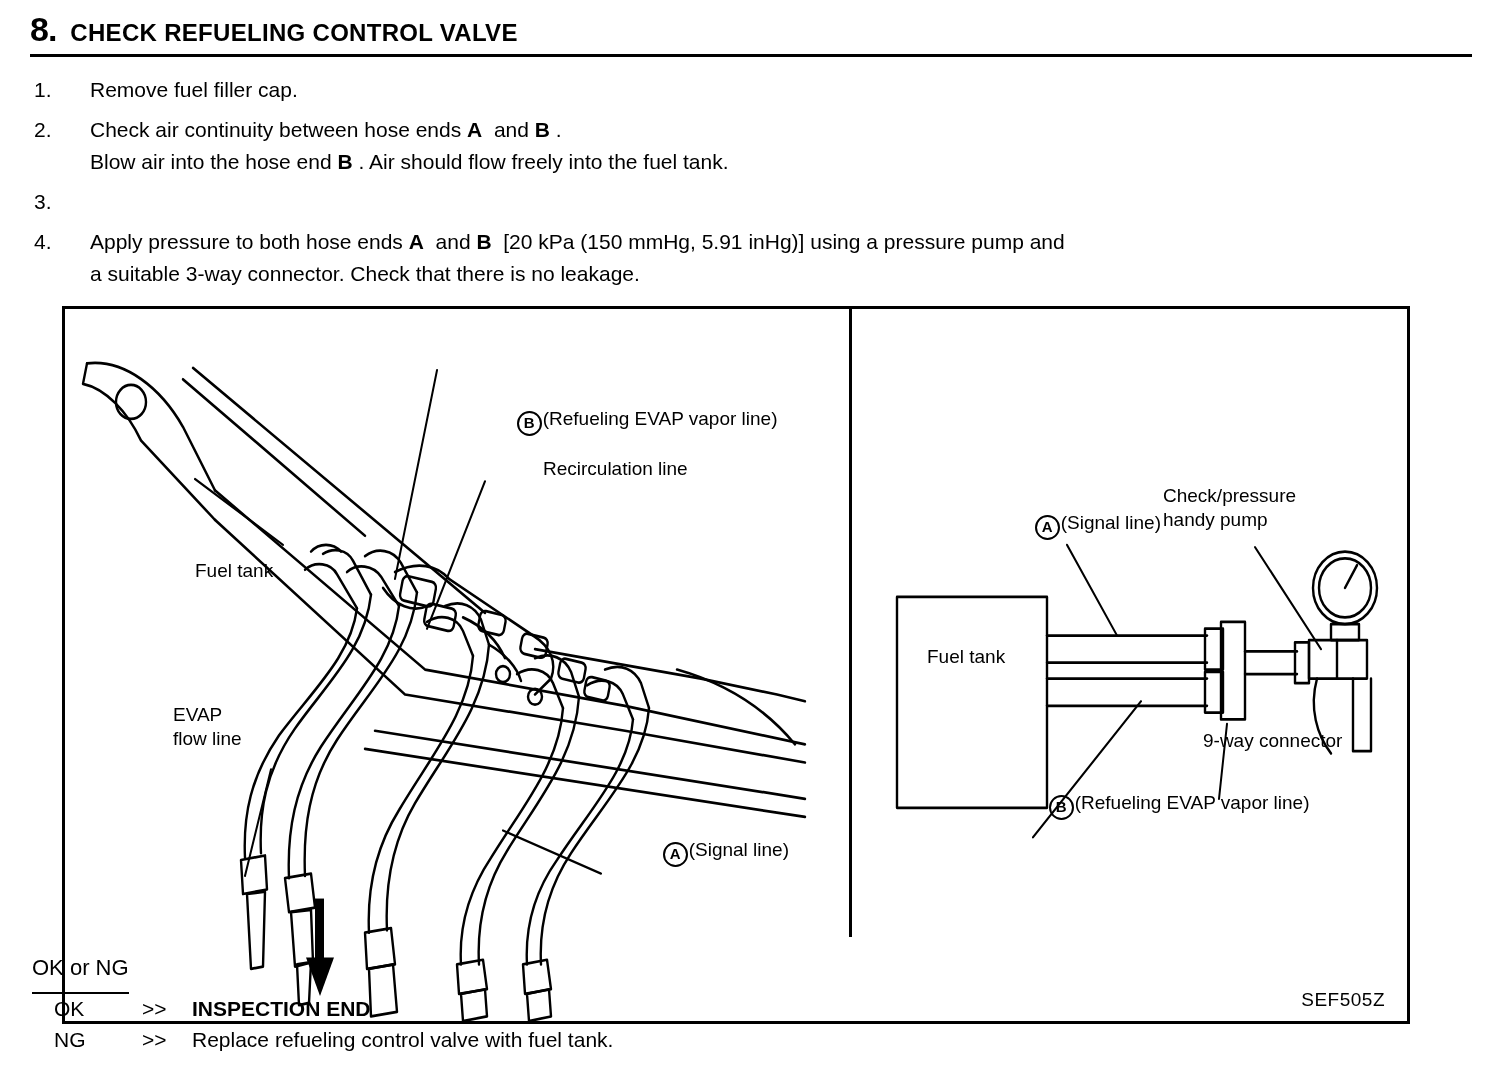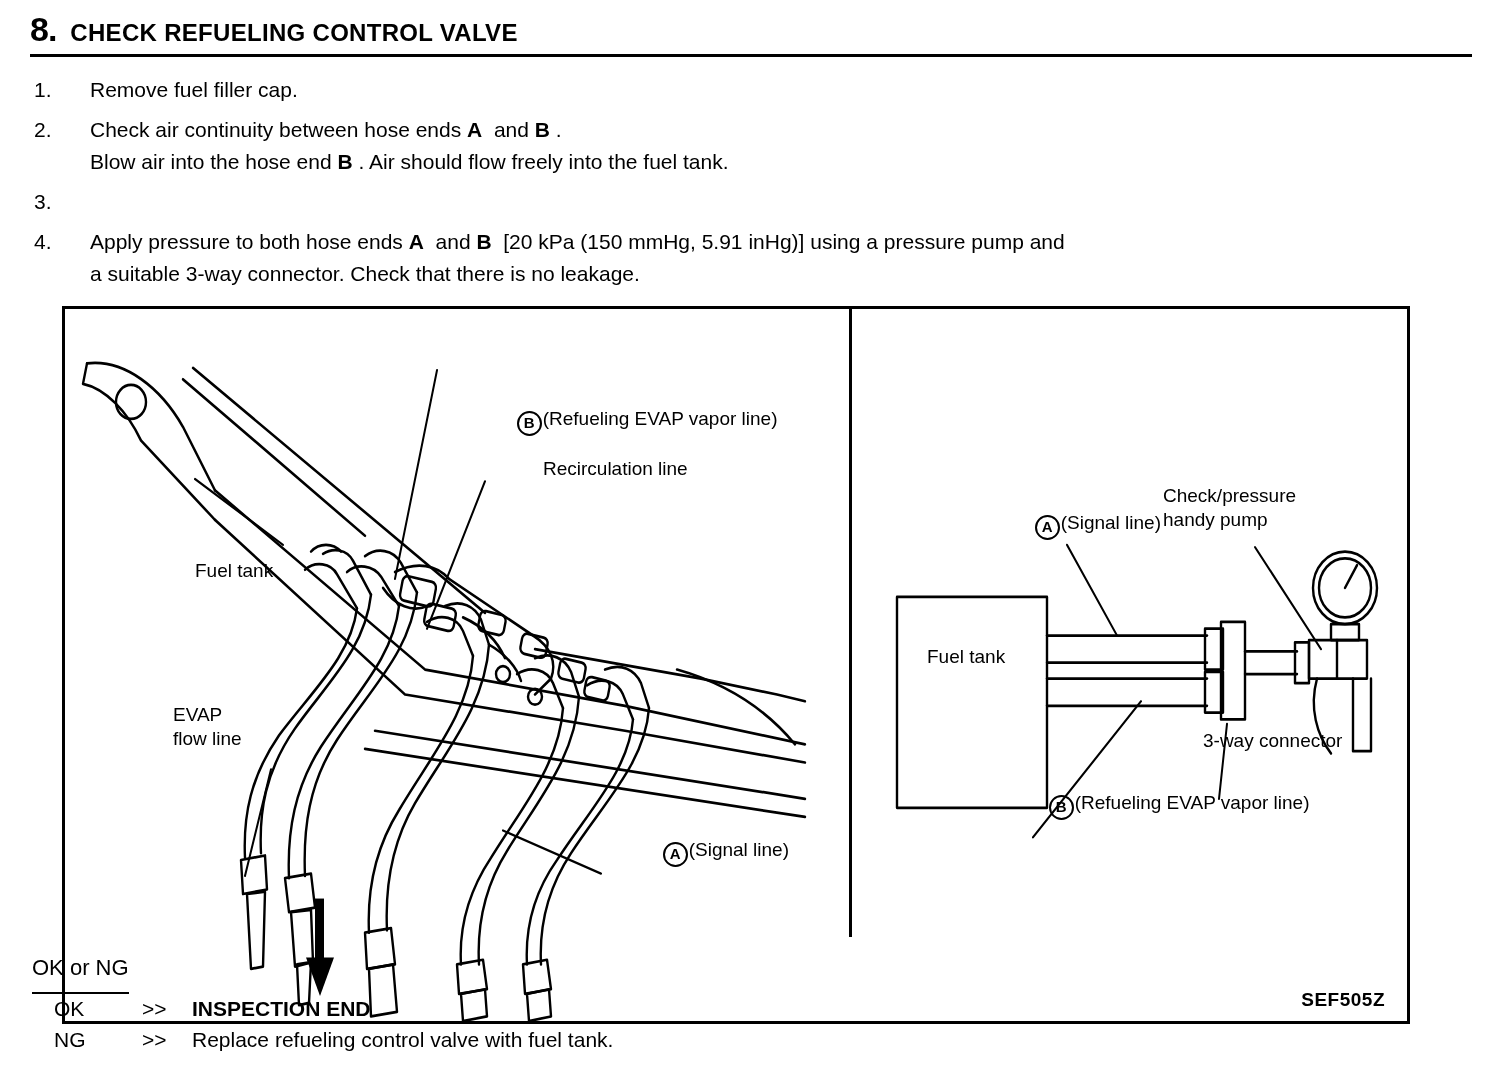--- a/index.html
+++ b/index.html
@@ -89,21 +89,21 @@
     top: 0;
     width: 3px;
     height: 628px;
     background: #000;
   }
   .fig-code {
     position: absolute;
     right: 22px;
     bottom: 10px;
     font-size: 19px;
-    font-weight: bold;
+    font-weight: normal;
     letter-spacing: 0.5px;
   }
 
   .fig-label {
     position: absolute;
     font-size: 19px;
     line-height: 24px;
     white-space: pre;
   }
   .circ {
@@ -304,21 +304,21 @@
         <path d="M968 466 L 1076 346" stroke-width="2"></path>
       </g>
     </svg>
 
     <div class="fig-label" style="left:938px; top:178px;">
       <span class="circ">A</span><span>(Signal line)</span>
     </div>
     <div class="fig-label" style="left:1098px; top:175px;">Check/pressure
 handy pump</div>
     <div class="fig-label" style="left:862px; top:336px;">Fuel tank</div>
-    <div class="fig-label" style="left:1138px; top:420px;">3-way connector</div>
+    <div class="fig-label" style="left:1138px; top:420px;">9-way connector</div>
     <div class="fig-label" style="left:952px; top:458px;">
       <span class="circ">B</span><span>(Refueling EVAP vapor line)</span>
     </div>
 
     <div class="fig-code">SEF505Z</div>
   </div>
 
   <div class="ok-or-ng">OK or NG</div>
 
   <div class="result-row first">

